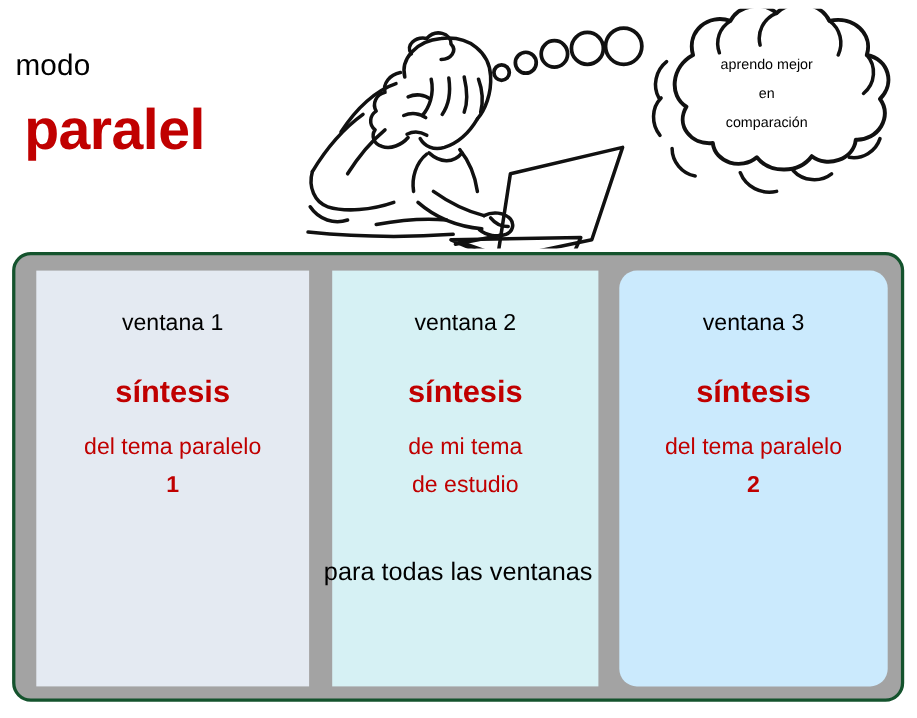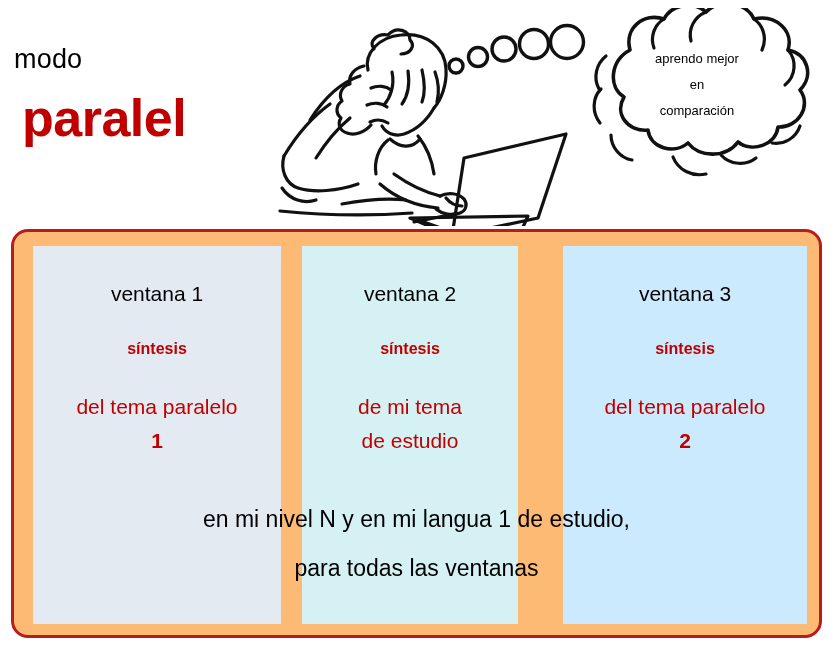--- a/index.html
+++ b/index.html
@@ -79,56 +79,56 @@
   }
 
   
   #panel {
     position: absolute;
     left: 11px;
     top: 229px;
     width: 811px;
     height: 409px;
     box-sizing: border-box;
-    border: 3px solid #b91c1c;
+    border: 3px solid #14532d;
     border-radius: 17px;
-    background: #fdba74;
+    background: #a3a3a3;
   }
 
   #columns {
     position: absolute;
     left: 0; top: 0;
     width: 811px;
     height: 409px;
   }
   .column {
     position: absolute;
     top: 14px;
     height: 378px;
   }
   #column-1 { left: 19px;  width: 248px; }
-  #column-2 { left: 288px; width: 216px; }
-  #column-3 { left: 549px; width: 244px; }
+  #column-2 { left: 288px; width: 242px; }
+  #column-3 { left: 549px; width: 244px; border-radius: 16px; }
 
   .col-title {
     position: absolute;
     left: 0;
     top: 36px;
     width: 100%;
     text-align: center;
     font-size: 21px;
     color: #000000;
   }
   .col-sintesis {
     position: absolute;
     left: 0;
     top: 94px;
     width: 100%;
     text-align: center;
-    font-size: 16px;
+    font-size: 28px;
     font-weight: bold;
     color: #c00000;
   }
   .col-desc {
     position: absolute;
     left: 0;
     top: 144px;
     width: 100%;
     text-align: center;
     font-size: 21px;
@@ -284,15 +284,14 @@
       <div class="col-desc">
         <div>del tema paralelo</div>
         <div class="num">2</div>
       </div>
     </div>
 
   </div>
 </div>
 
 <div id="caption">
-  <div>en mi nivel N  y en mi langua 1 de estudio,</div>
   <div>para todas las ventanas</div>
 </div>
 
 </body></html>

